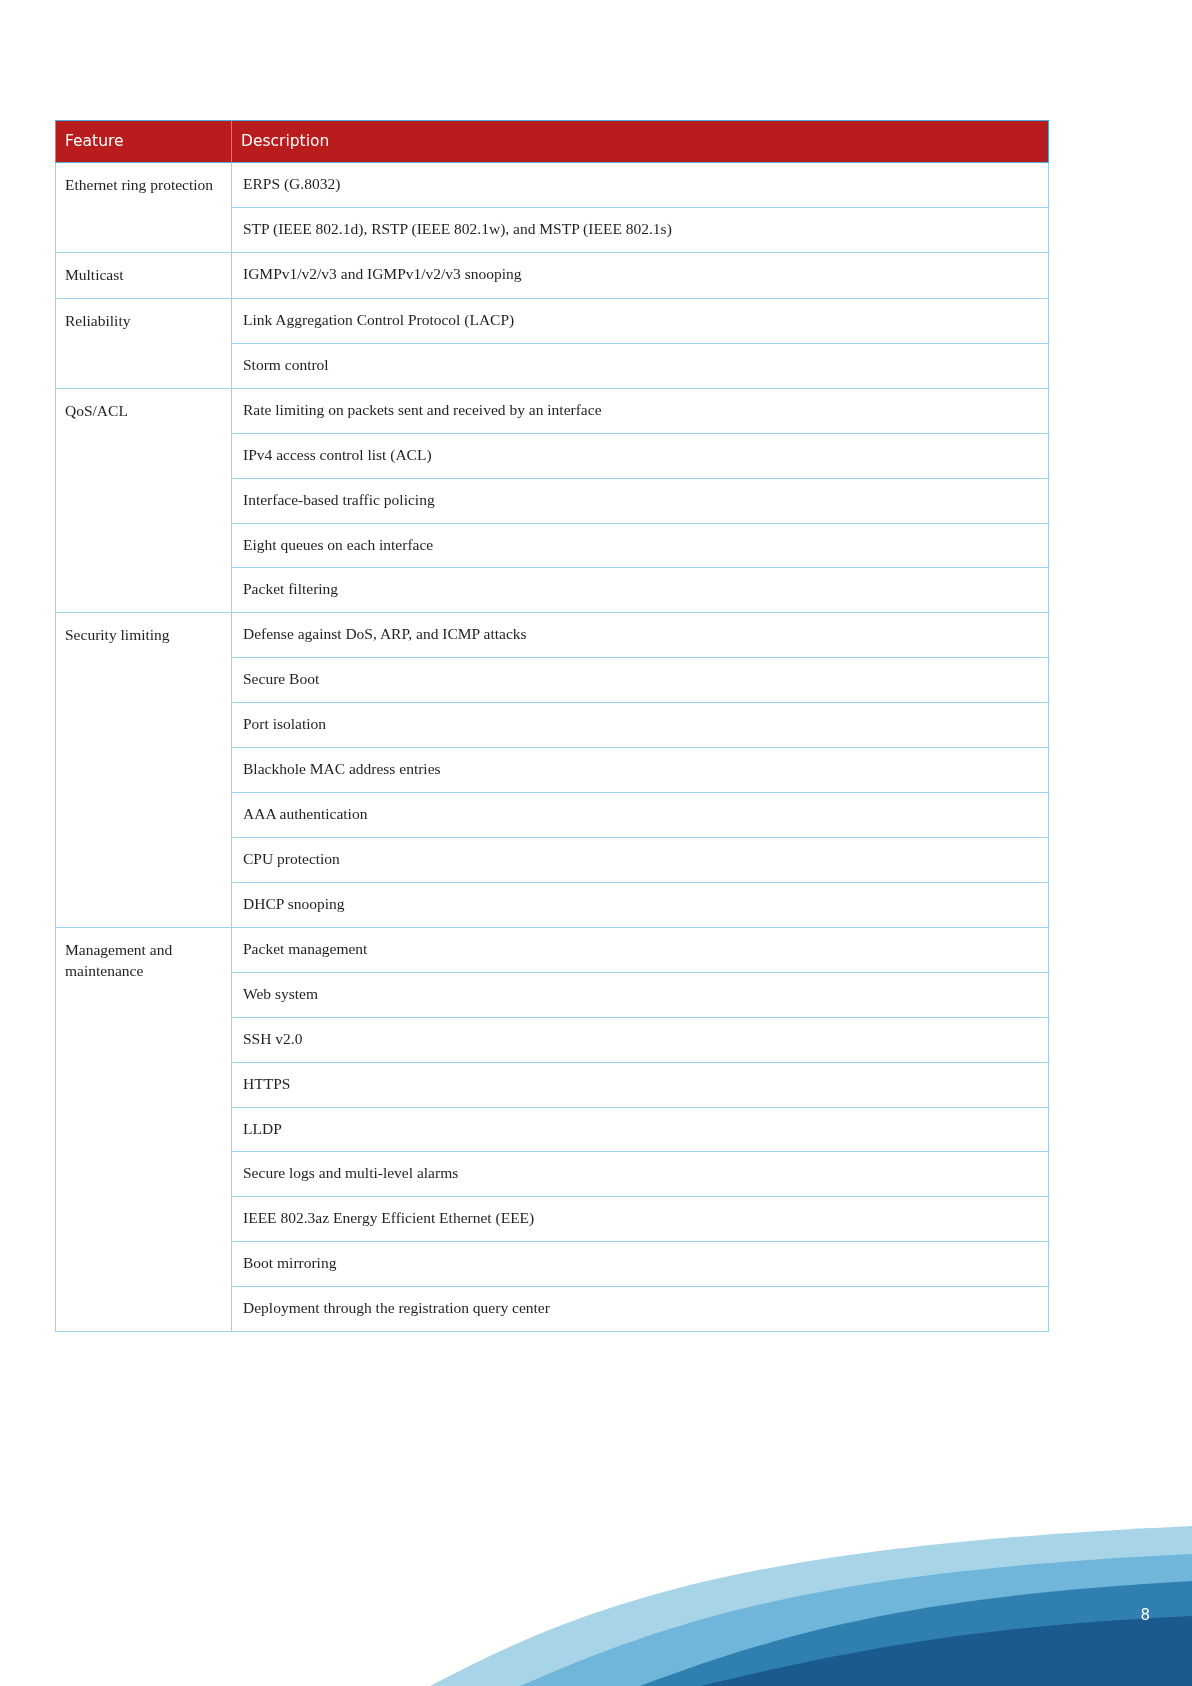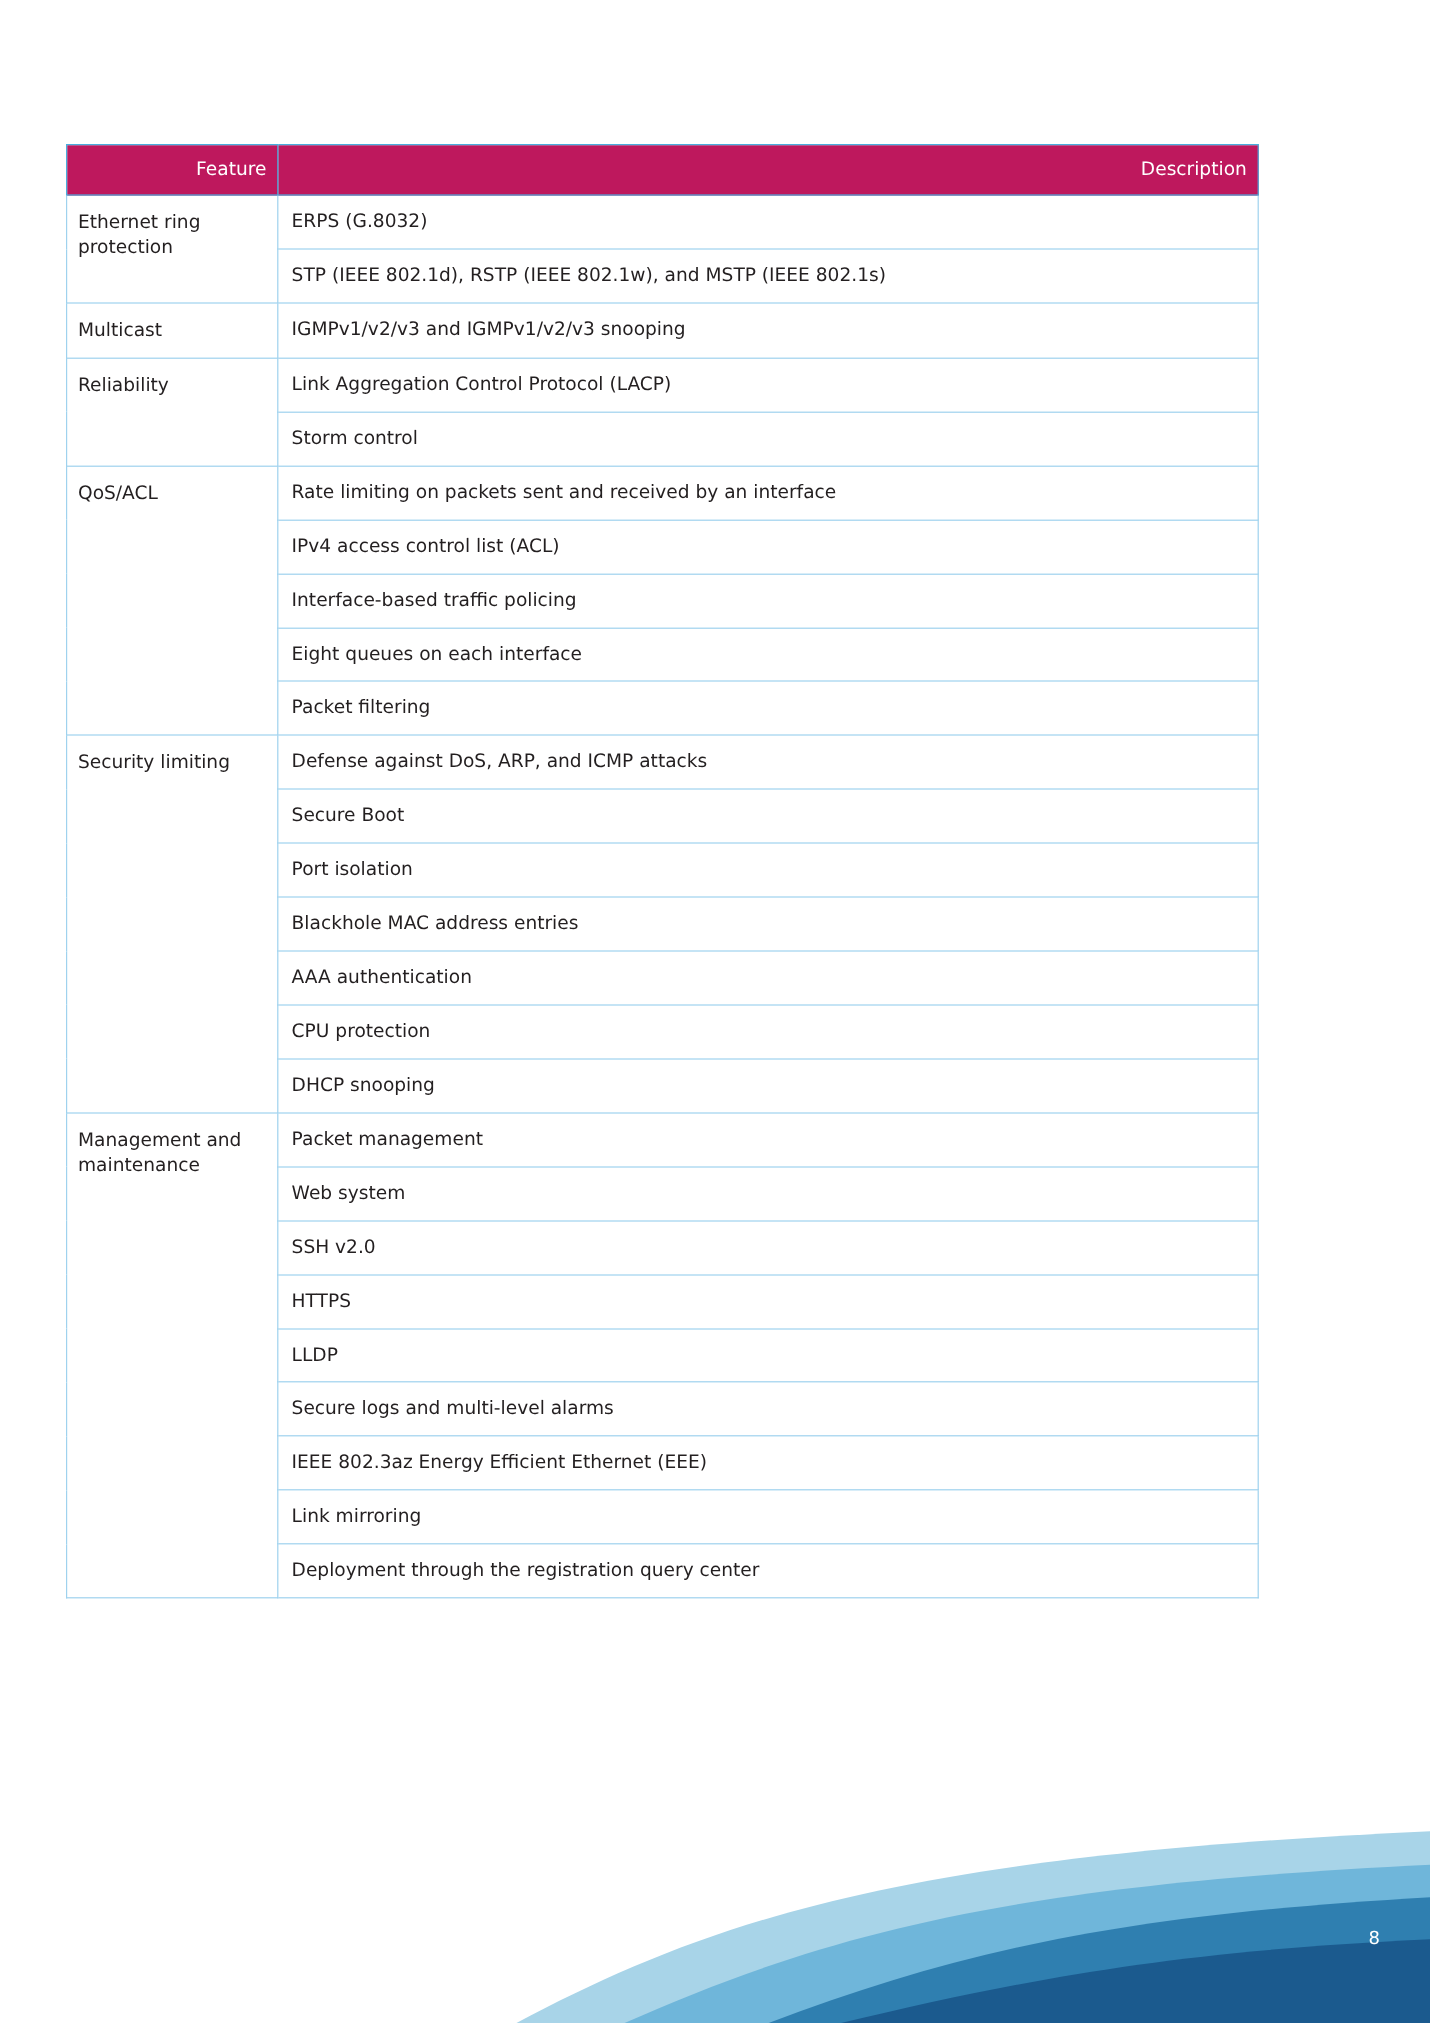--- a/index.html
+++ b/index.html
@@ -28,37 +28,38 @@
     top: 120px;
     width: 993px;
     border-collapse: collapse;
     table-layout: fixed;
   }
 
   .spec-table col.c-feature { width: 176px; }
   .spec-table col.c-desc { width: 817px; }
 
   .spec-table th {
-    background: #be185d;
+    background: #b91c1c;
     color: #ffffff;
     font-weight: normal;
     font-size: 15.5px;
-    text-align: right;
+    text-align: left;
     padding: 10px 9px 11px 9px;
     border: 1px solid #4aadde;
     line-height: 1.3;
   }
 
   .spec-table td {
     border: 1px solid #9fd2ee;
     font-size: 15.5px;
     color: #231f20;
     padding: 11px 9px 12px 9px;
     vertical-align: top;
     line-height: 1.35;
+    font-family: Liberation Serif, serif;
   }
 
   .spec-table td.feature-cell {
     padding-top: 12px;
   }
 
   .spec-table td.desc-cell {
     padding-left: 11px;
   }
 
@@ -171,21 +172,21 @@
         <tr>
           <td class="desc-cell">LLDP</td>
         </tr>
         <tr>
           <td class="desc-cell">Secure logs and multi-level alarms</td>
         </tr>
         <tr>
           <td class="desc-cell">IEEE 802.3az Energy Efficient Ethernet (EEE)</td>
         </tr>
         <tr>
-          <td class="desc-cell">Link mirroring</td>
+          <td class="desc-cell">Boot mirroring</td>
         </tr>
         <tr>
           <td class="desc-cell">Deployment through the registration query center</td>
         </tr>
       </tbody>
   </table>
 
   <div class="footer-art">
     <svg width="1192" height="210" viewBox="0 0 1192 210" xmlns="http://www.w3.org/2000/svg">
       <path d="M430 210 C 600 120, 760 70, 1192 50 L1192 210 Z" fill="#a8d4e8"></path>

